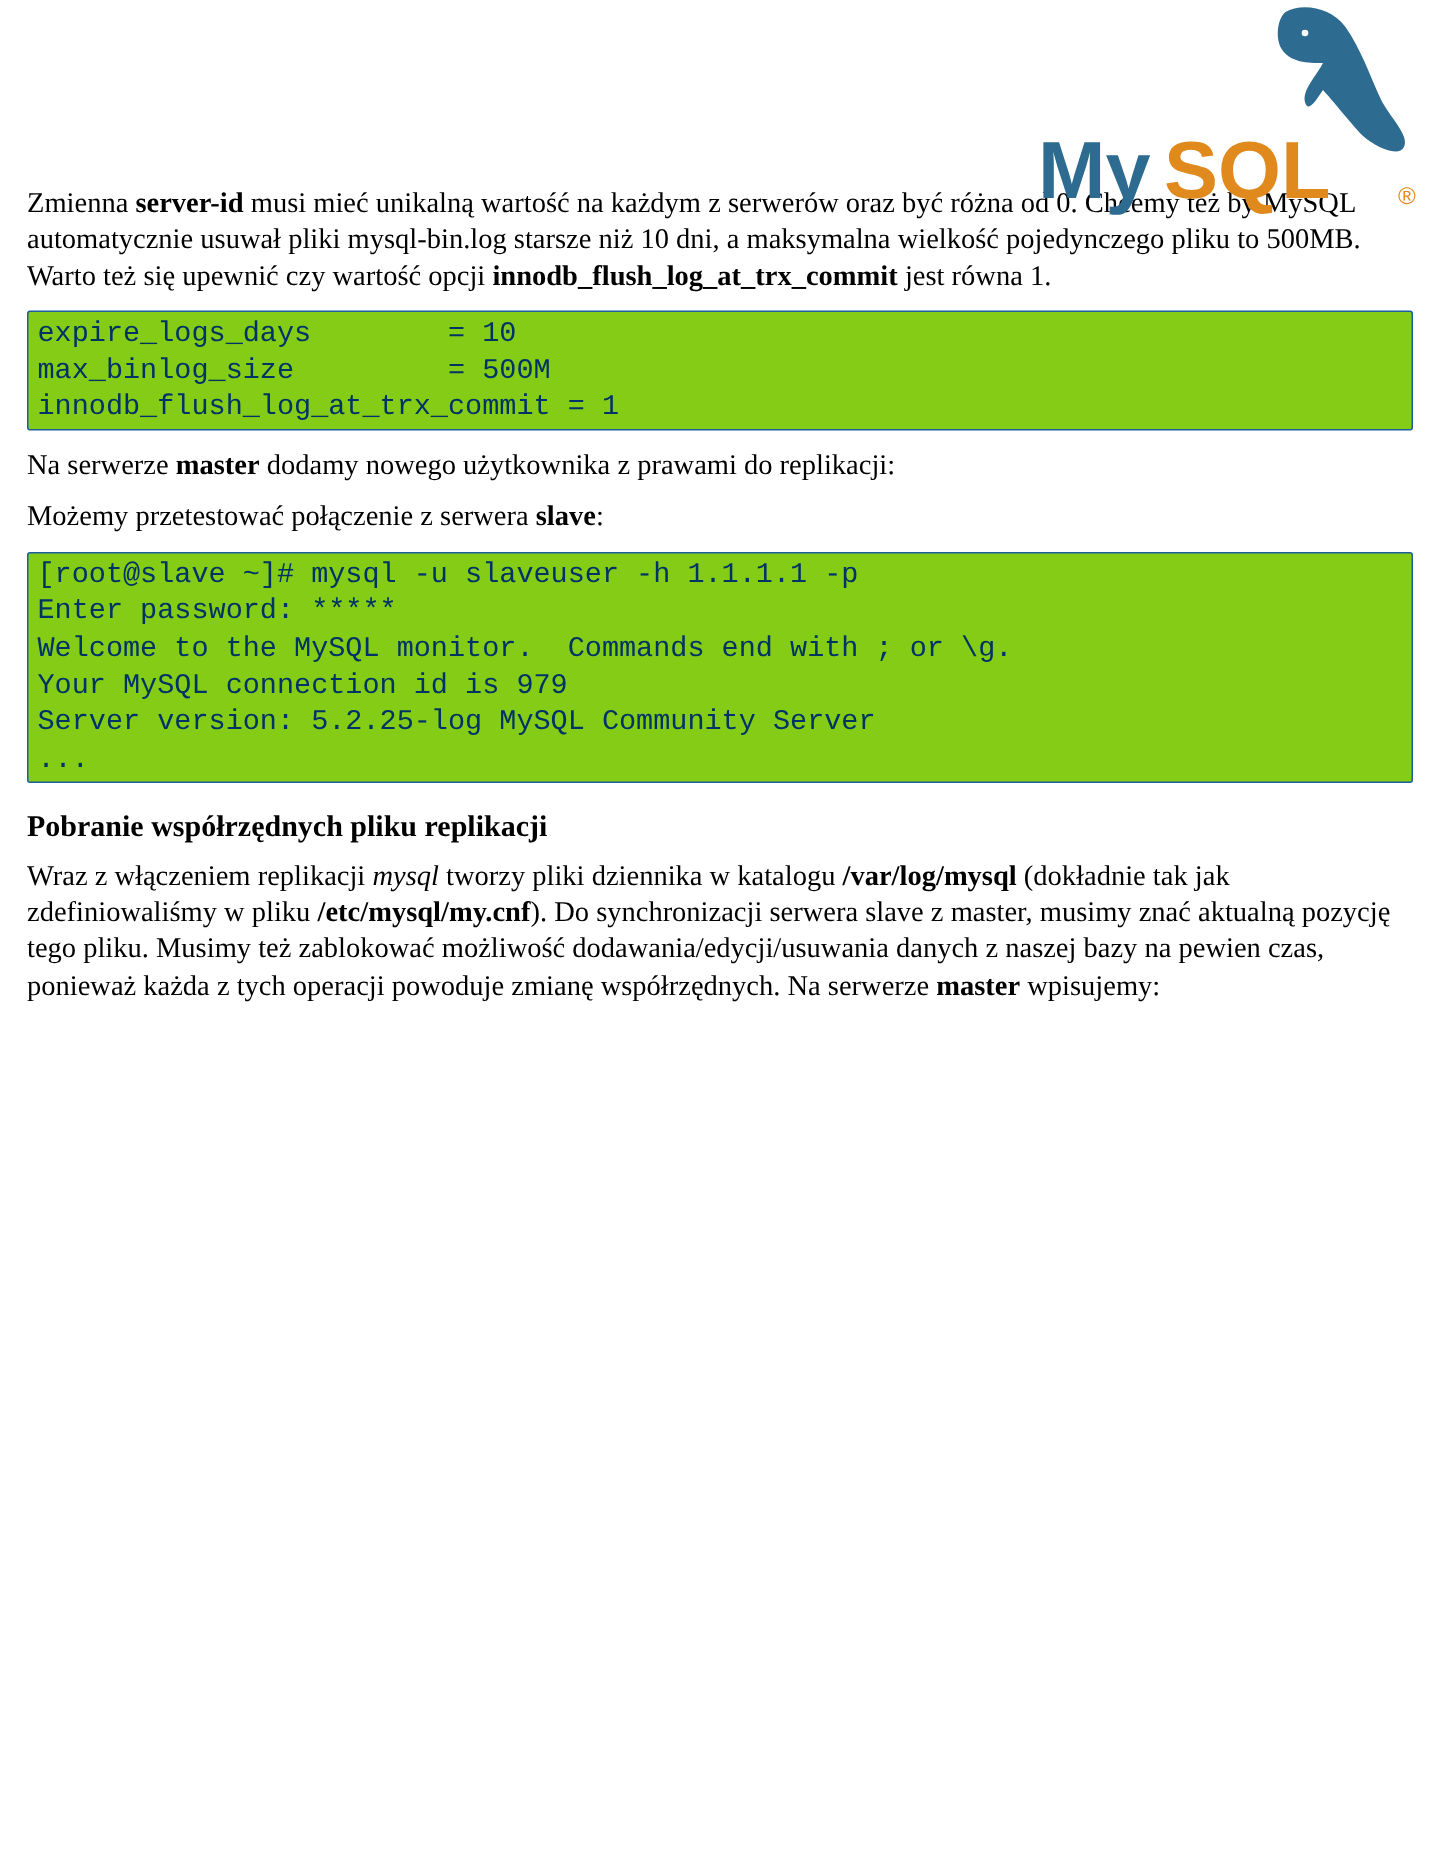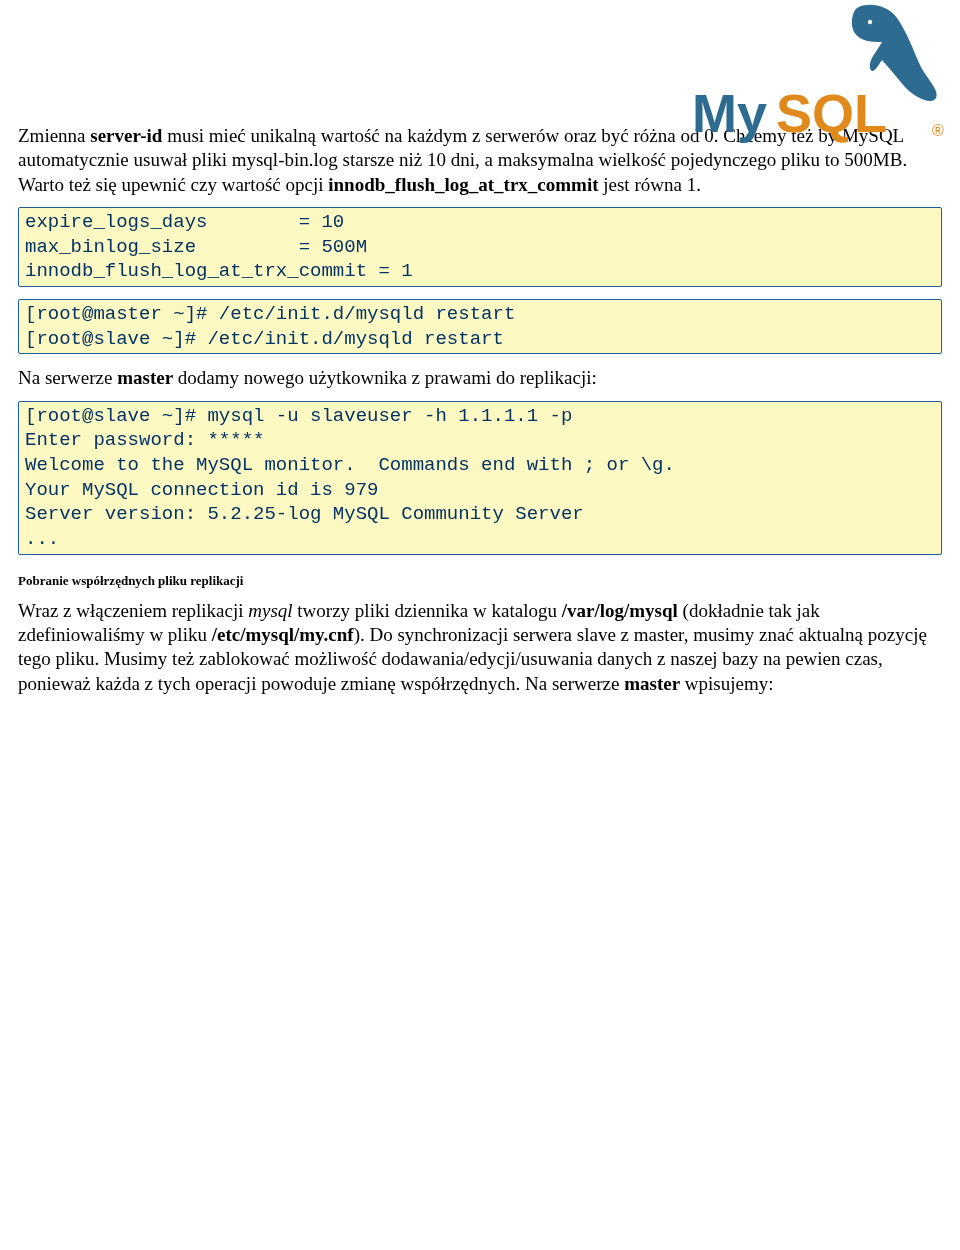--- a/index.html
+++ b/index.html
@@ -30,34 +30,34 @@
     margin: 0 0 10px 0;
     line-height: 1.28;
   }
   .prose {
     margin-top: 116px;
   }
   .code-block {
     font-family: "Consolas", "Menlo", "Courier New", monospace;
     font-size: 19px;
     color: #003366;
-    background: #fef9c3;
+    background: #84cc16;
     border: 1px solid #1b5d9d;
     border-radius: 2px;
     padding: 2px 6px;
     margin: 6px 0 12px 0;
     white-space: pre;
     line-height: 1.3;
   }
   .bold { font-weight: bold; }
   .italic { font-style: italic; }
   h3 {
     font-family: "Times New Roman", Times, serif;
     font-weight: bold;
-    font-size: 13px;
+    font-size: 20px;
     margin: 18px 0 10px 0;
   }
 </style>
 </head>
 <body>
 
 <div class="page">
 
   <div class="logo">
     <svg viewBox="0 0 260 150" xmlns="http://www.w3.org/2000/svg">
@@ -77,28 +77,29 @@
       <span>Zmienna </span><span class="bold">server-id</span><span> musi mieć unikalną wartość na każdym z serwerów oraz być różna od 0. Chcemy też by MySQL automatycznie usuwał pliki mysql-bin.log starsze niż 10 dni, a maksymalna wielkość pojedynczego pliku to 500MB. Warto też się upewnić czy wartość opcji </span><span class="bold">innodb_flush_log_at_trx_commit</span><span> jest równa 1.</span>
     </p>
 
     <div class="code-block">expire_logs_days        = 10
 max_binlog_size         = 500M
 innodb_flush_log_at_trx_commit = 1</div>
 
 
 
 
-    <div class="code-block">[root@master ~]# /etc/init.d/mysqld restart
-[root@slave ~]# /etc/init.d/mysqld restart</div>
 
     <p>
       <span>Na serwerze </span><span class="bold">master</span><span> dodamy nowego użytkownika z prawami do replikacji:</span>
     </p>
 
 
+    <p>
+      <span>Możemy przetestować połączenie z serwera </span><span class="bold">slave</span><span>:</span>
+    </p>
 
     <div class="code-block">[root@slave ~]# mysql -u slaveuser -h 1.1.1.1 -p
 Enter password: *****
 Welcome to the MySQL monitor.  Commands end with ; or \g.
 Your MySQL connection id is 979
 Server version: 5.2.25-log MySQL Community Server
 ...</div>
 
     <h3>Pobranie współrzędnych pliku replikacji</h3>
 

